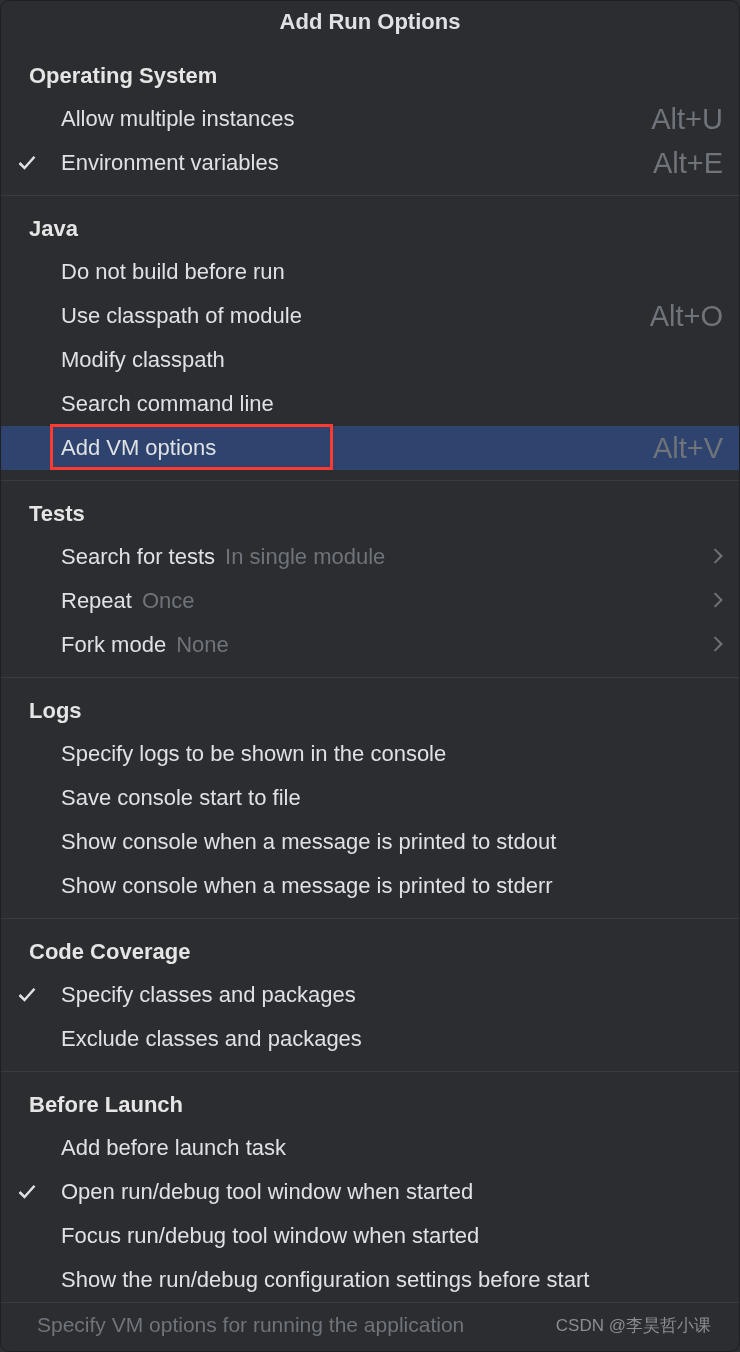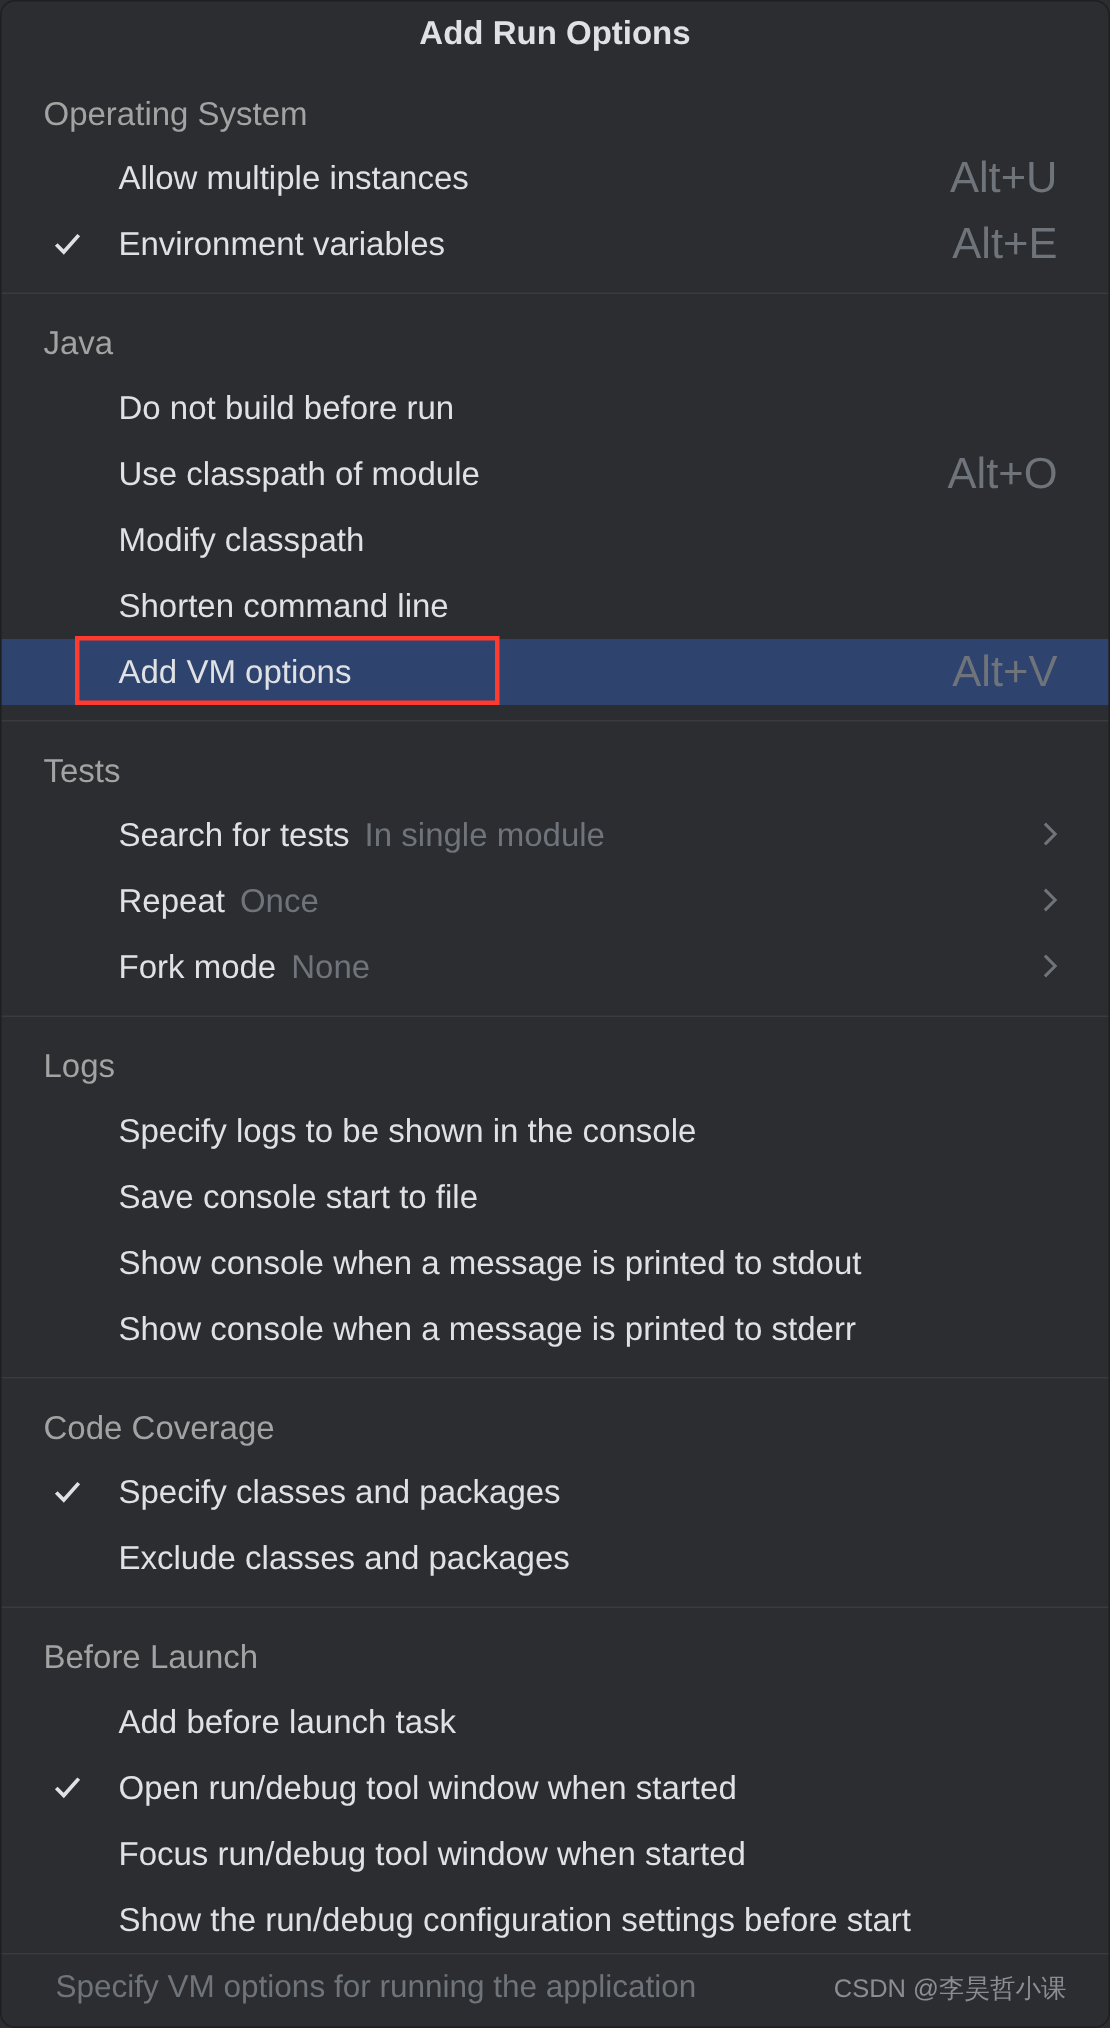--- a/index.html
+++ b/index.html
@@ -26,28 +26,28 @@
     }
     .title {
       font-size: 22px;
       font-weight: 600;
       text-align: center;
       padding: 8px 0 18px 0;
       color: #dfe1e5;
     }
     .section-header {
       font-size: 22px;
-      color: #a3a3a3;
+      color: #e5e5e5;
       padding: 10px 28px 8px 28px;
-      font-weight: 400;
+      font-weight: 700;
     }
     .menu-item {
       display: flex;
       align-items: center;
-      padding: 0 34px;
+      padding: 0 16px;
       height: 44px;
       font-size: 22px;
       cursor: pointer;
       position: relative;
     }
     .menu-item .check {
       width: 44px;
       display: flex;
       align-items: center;
       justify-content: flex-start;
@@ -156,21 +156,21 @@
       <span class="label">Use classpath of module</span>
       <span class="spacer"></span>
       <span class="shortcut">Alt+O</span>
     </div>
     <div class="menu-item">
       <span class="check"></span>
       <span class="label">Modify classpath</span>
     </div>
     <div class="menu-item">
       <span class="check"></span>
-      <span class="label">Shorten command line</span>
+      <span class="label">Search command line</span>
     </div>
     <div class="menu-item selected">
       <div class="highlight-box" style="left:49px; top:-2px; width:283px; height:46px;"></div>
       <span class="check"></span>
       <span class="label">Add VM options</span>
       <span class="spacer"></span>
       <span class="shortcut">Alt+V</span>
     </div>
 
     <div class="divider"></div>

